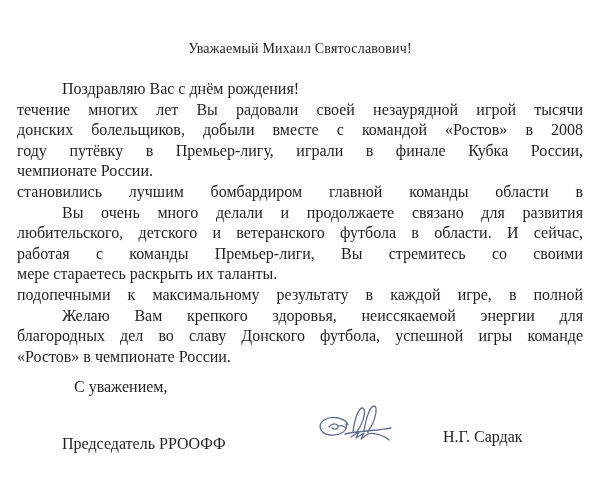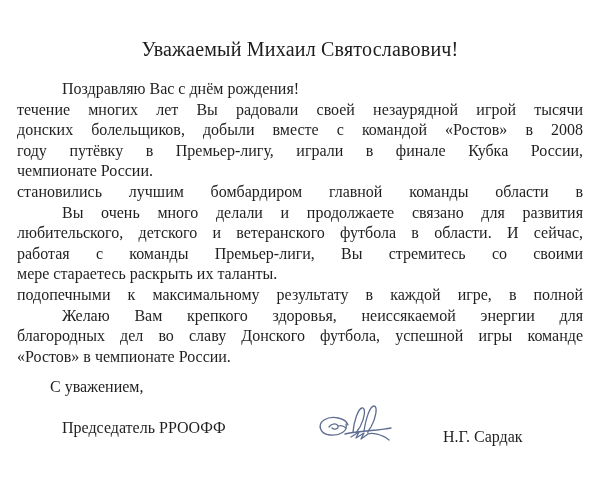--- a/index.html
+++ b/index.html
@@ -9,21 +9,21 @@
     width: 600px;
     height: 491px;
     background: #ffffff;
     font-family: "Liberation Serif", "DejaVu Serif", serif;
     color: #1f1f1f;
     overflow: hidden;
   }
   .salutation {
     margin-top: 36px;
     text-align: center;
-    font-size: 20px;
+    font-size: 14px;
     line-height: 26px;
     letter-spacing: 0.2px;
     color: #1c1c1c;
   }
   .body-block {
     margin-top: 17px;
     padding: 0 17px;
     font-size: 16px;
   }
   .ln {
@@ -32,35 +32,35 @@
     white-space: nowrap;
   }
   .jl {
     white-space: normal;
     text-align: justify;
     text-align-last: justify;
   }
   .ind { padding-left: 45px; }
   .closing-line {
     margin-top: 10px;
-    padding: 0 17px 0 50px;
+    padding: 0 17px 0 74px;
     font-size: 16px;
     line-height: 20.6px;
   }
   .signature-row {
     position: relative;
     margin-top: 14px;
     height: 50px;
     padding: 0 17px;
     font-size: 16px;
   }
   .signer-title {
     position: absolute;
     left: 62px;
-    top: 6px;
+    top: 22px;
     line-height: 20.6px;
   }
   .signer-name {
     position: absolute;
     left: 443px;
     top: 15px;
     line-height: 20.6px;
   }
   .signature-icon {
     position: absolute;

